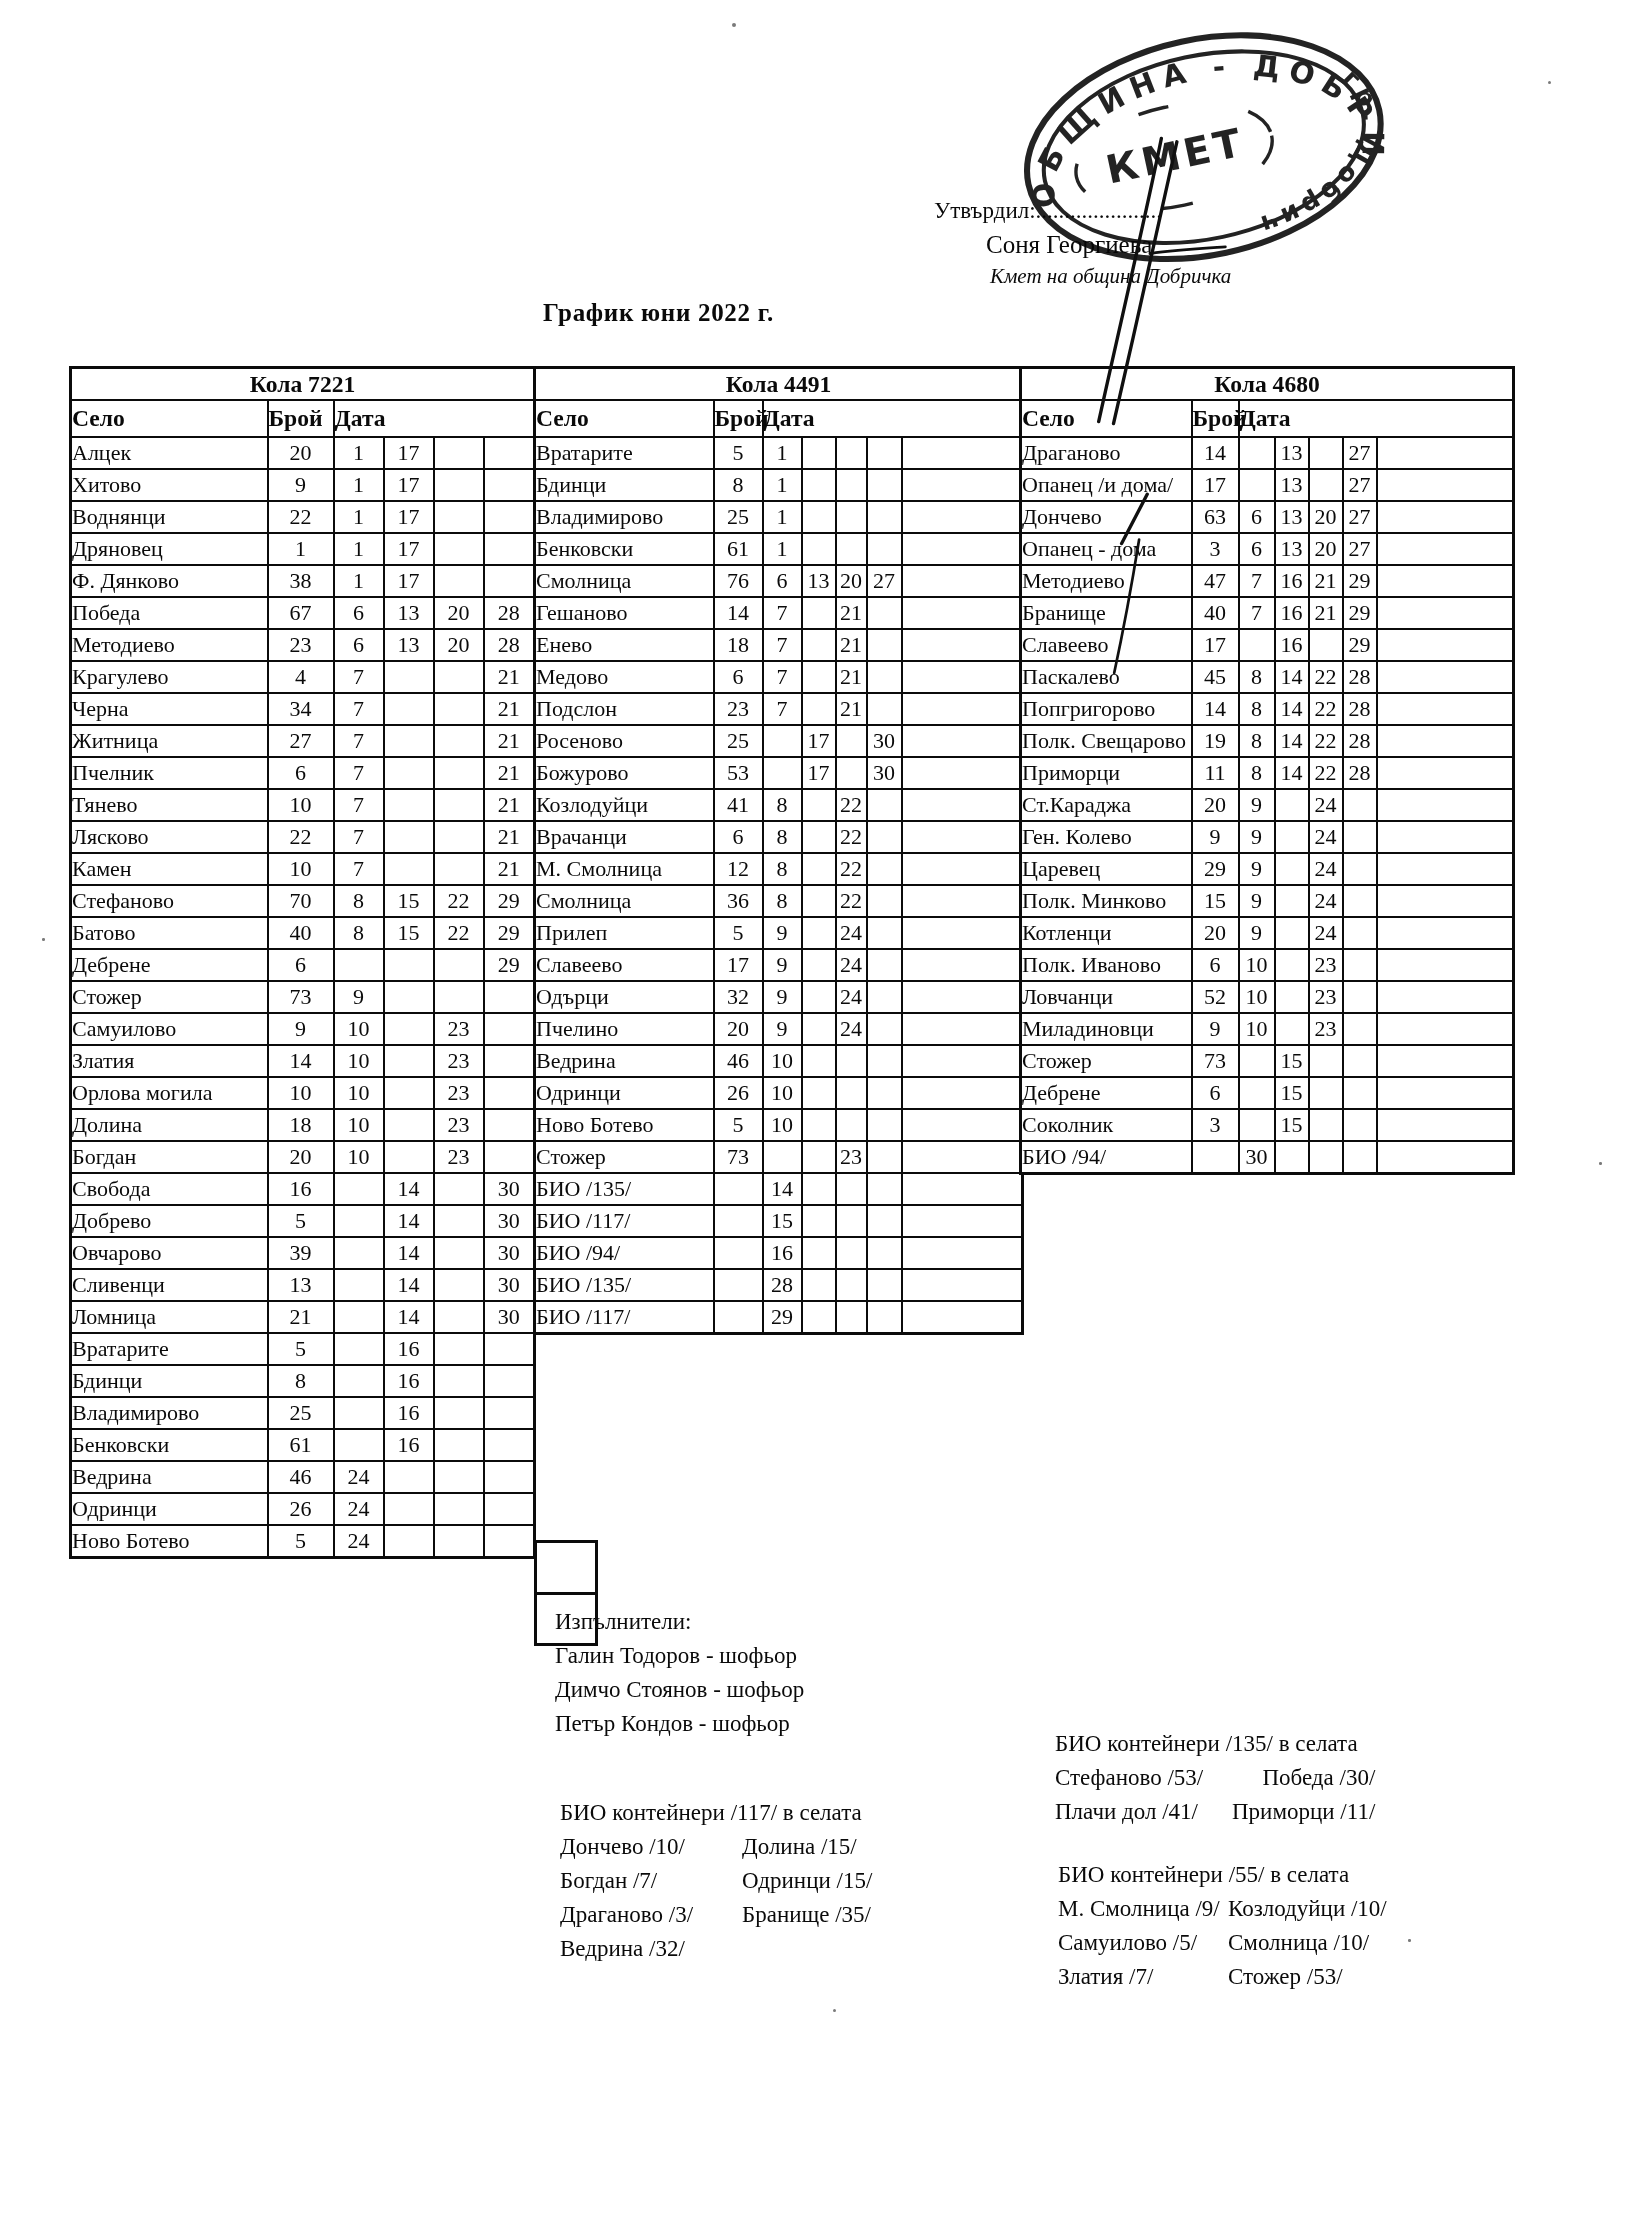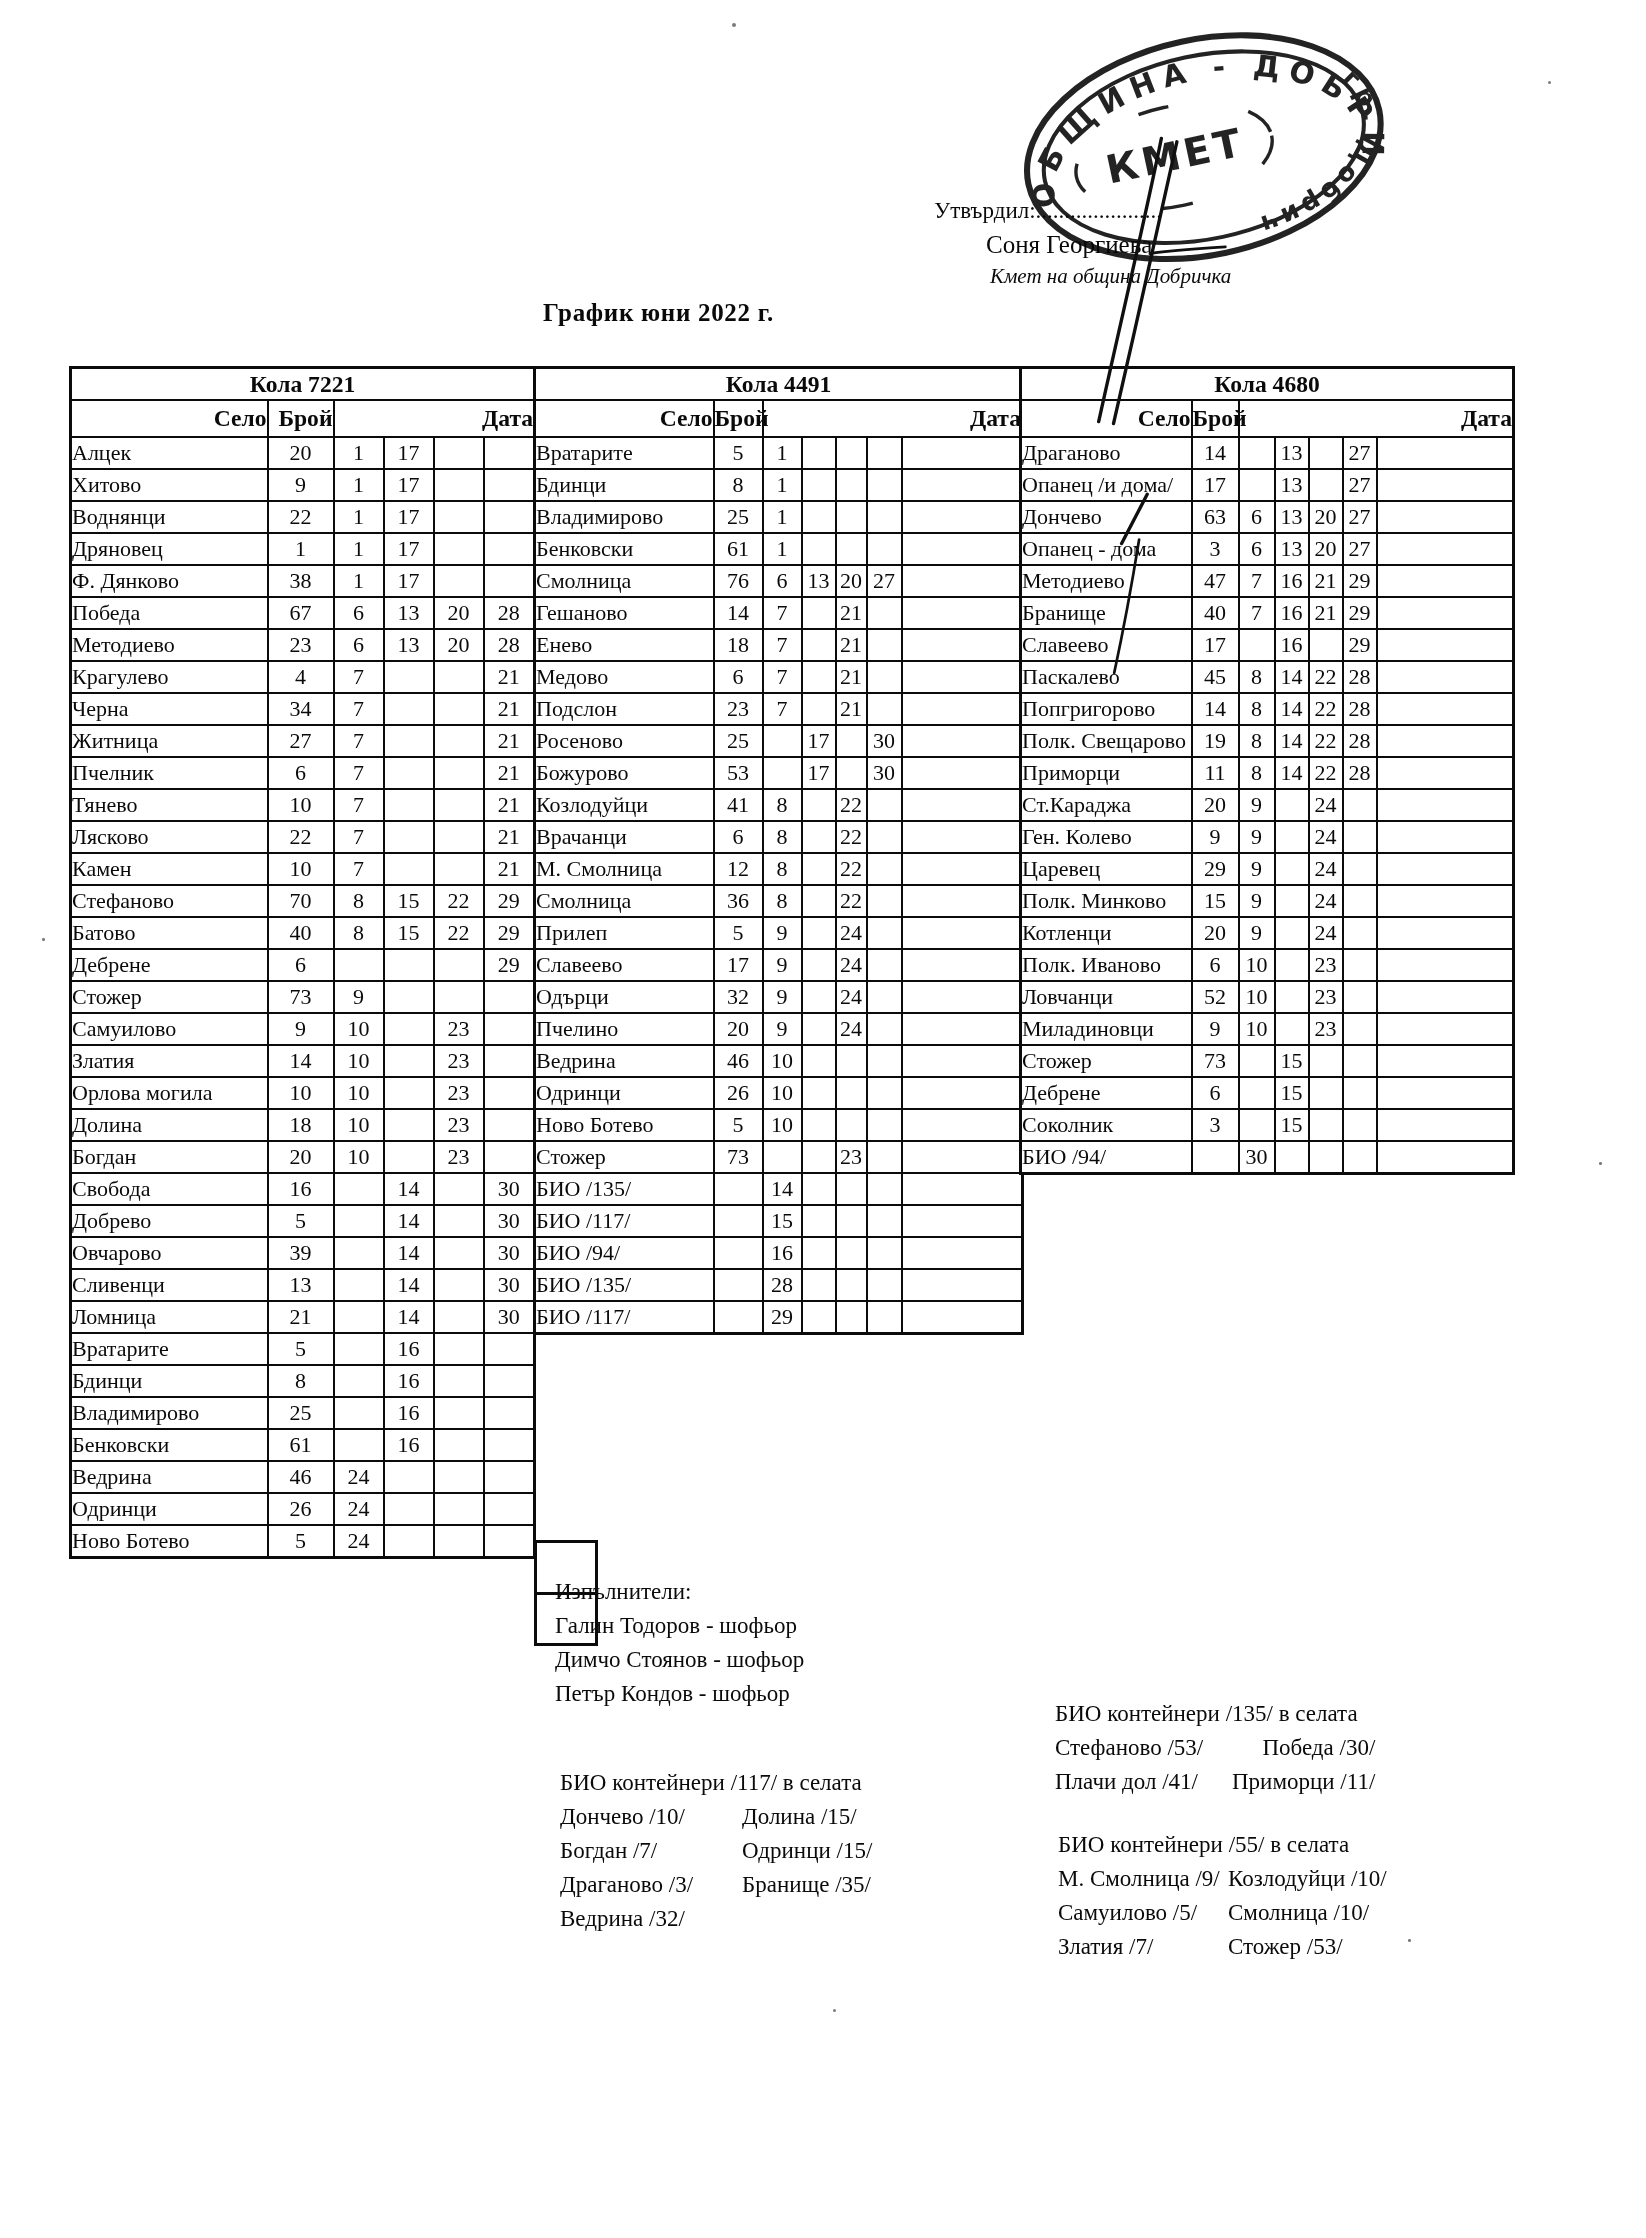--- a/index.html
+++ b/index.html
@@ -22,30 +22,30 @@
   
   table.sched{
     position:absolute;top:366px;
     border-collapse:collapse;table-layout:fixed;
     background:#fff;
   }
   table.sched,
   table.sched th, table.sched td{border:2.7px solid #0b0b0b;}
   table.sched{border-width:3.4px;padding-left:36px;}
   table.sched th.car{height:30px;font-size:23.6px;font-weight:bold;text-align:center;padding:0;}
-  table.sched th.hdr{height:35px;font-size:23.6px;font-weight:bold;text-align:right;padding:0;}
+  table.sched th.hdr{height:35px;font-size:23.6px;font-weight:bold;text-align:left;padding:0;}
   table.sched td{height:30px;padding:0;font-size:22px;line-height:30px;white-space:nowrap;overflow:hidden;}
   td.village{text-align:left;padding-left:5.4px;}
   td.count{text-align:center;}
   td.date{text-align:center;}
   #table-1{left:69px;width:463px;}
   #table-2{left:533px;width:487px;}
   #table-3{left:1019px;width:492px;}
   
-  .note-block{position:absolute;font-size:23px;line-height:34px;}
+  .note-block{position:absolute;font-size:23px;line-height:34px;margin-top:30px;}
   .note-heading{white-space:nowrap;}
   .note-cols{position:relative;}
   .note-col{position:relative;}
   .note-col2{position:absolute;top:0;}
   .note-line{white-space:nowrap;}
   
   .artifact-box{
     position:absolute;left:534px;top:1540px;width:58px;height:100px;
     border:3.4px solid #0b0b0b;
   }

